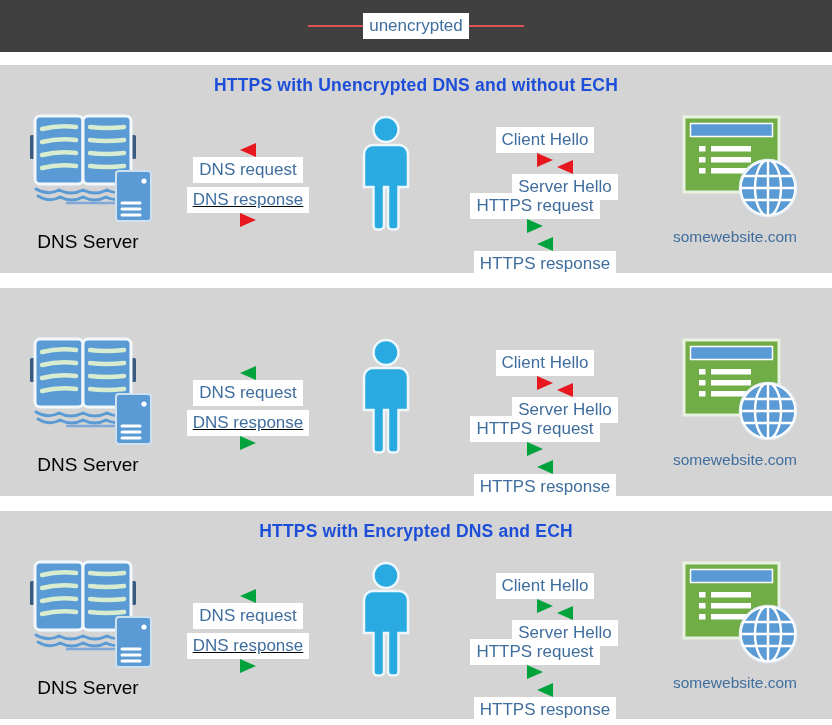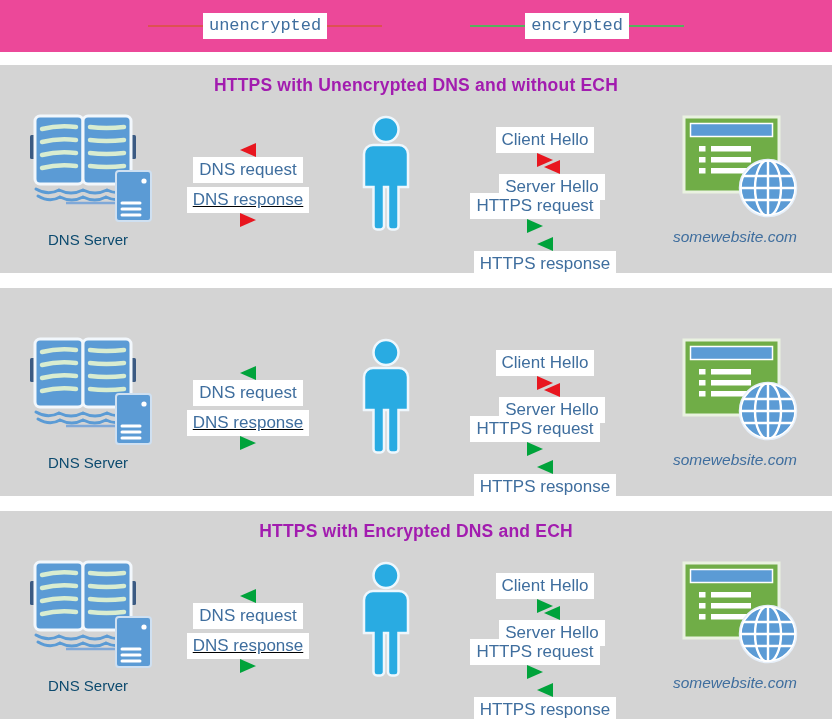--- a/index.html
+++ b/index.html
@@ -5,33 +5,32 @@
   html,body { margin:0; padding:0; }
   body {
     width:832px;
     background:#ffffff;
     font-family:"Liberation Sans", sans-serif;
     -webkit-font-smoothing:antialiased;
   }
 
   
   .legend {
-    height:52px; background:#ec4899;
+    height:52px; background:#404040;
     display:flex; align-items:center; justify-content:center; gap:88px;
     margin-bottom:13px;
-    font-family:Liberation Mono, monospace;
   }
   .panel {
     position:relative; height:208px; background:#d4d4d4; margin-bottom:15px;
     overflow:hidden;
   }
   .panel:last-child { margin-bottom:0;padding-left:6px; }
   .panel-title {
     position:absolute; top:10px; left:0; right:0; margin:0;
-    text-align:center; font-size:17.5px; font-weight:bold; color:#a21caf;
+    text-align:center; font-size:17.5px; font-weight:bold; color:#1d4ed8;
     letter-spacing:.2px;
   }
 
   
   .arrow { display:flex; align-items:center; height:28px; }
   .panel .arrow { position:absolute;flex-direction:column; }
   .arrow .line { flex:1; height:2px; background:var(--line,#888); min-width:6px; }
   .legend-item .line { flex:none; width:55px; }
   .arrow .albl {
     background:#ffffff; color:#3f6e9e; font-size:17px; line-height:24px;
@@ -40,49 +39,42 @@
   .head { width:0; height:0; border-top:7px solid transparent; border-bottom:7px solid transparent; flex:none; }
   .head-l { border-right:16px solid var(--head,#888); }
   .head-r { border-left:16px solid var(--head,#888); }
   .c-red   { --line:#dd5252; --head:#e8161f; }
   .c-green { --line:#55b25d; --head:#00a33b; }
 
   
   .a-dns-request   { left:148px; top:78px;  width:200px; }
   .a-dns-response  { left:148px; top:122px; width:200px;text-decoration:underline; }
   .a-client-hello  { left:434px; top:62px;  width:222px; }
-  .a-server-hello  { left:441px; top:95px;  width:222px; }
+  .a-server-hello  { left:454px; top:95px;  width:222px; }
   .a-https-request { left:424px; top:128px; width:222px; }
   .a-https-response{ left:434px; top:172px; width:222px; }
 
   
   .dns-icon    { position:absolute; left:26px;  top:46px;  width:132px; height:112px; }
   .dns-label   { position:absolute; left:26px;  top:166px; width:124px; text-align:center;
-                 font-size:15px; color:#0c4a6e; }
+                 font-size:19px; color:#000000; }
   .person-icon { position:absolute; left:355px; top:50px;  width:62px;  height:118px; }
   .web-icon    { position:absolute; left:682px; top:50px;  width:118px; height:106px; }
   .web-label   { position:absolute; left:652px; top:163px; width:166px; text-align:center;
-                 font-size:15.5px; color:#3f6e9e;font-style:italic; }
+                 font-size:15.5px; color:#3f6e9e; }
   svg { display:block; width:100%; height:100%; }
 </style>
 </head>
 <body>
 
 <div class="legend">
   <div class="arrow legend-item c-red">
 
     <span class="line"></span>
     <span class="albl">unencrypted</span>
-    <span class="line"></span>
-
-  </div>
-  <div class="arrow legend-item c-green">
-
-    <span class="line"></span>
-    <span class="albl">encrypted</span>
     <span class="line"></span>
 
   </div>
 </div>
 
 <section class="panel">
   <h2 class="panel-title">HTTPS with Unencrypted DNS and without ECH</h2>
 
   <div class="dns-icon">
   <svg viewBox="0 0 132 112" xmlns="http://www.w3.org/2000/svg">

